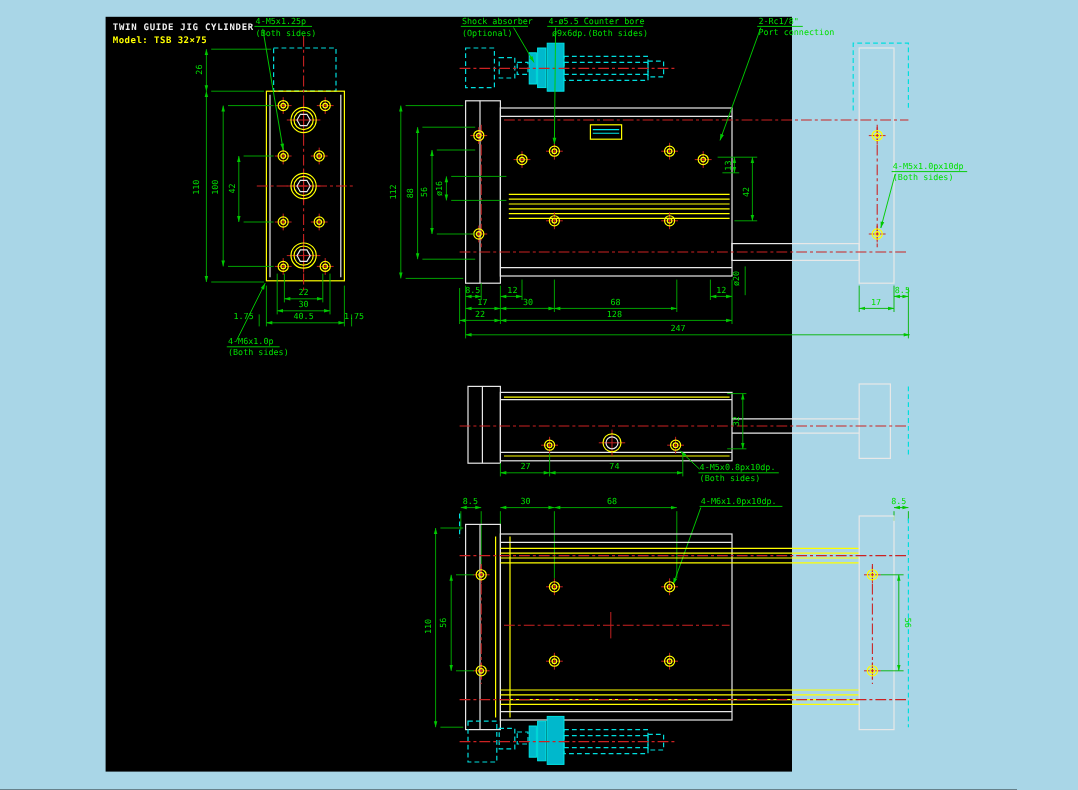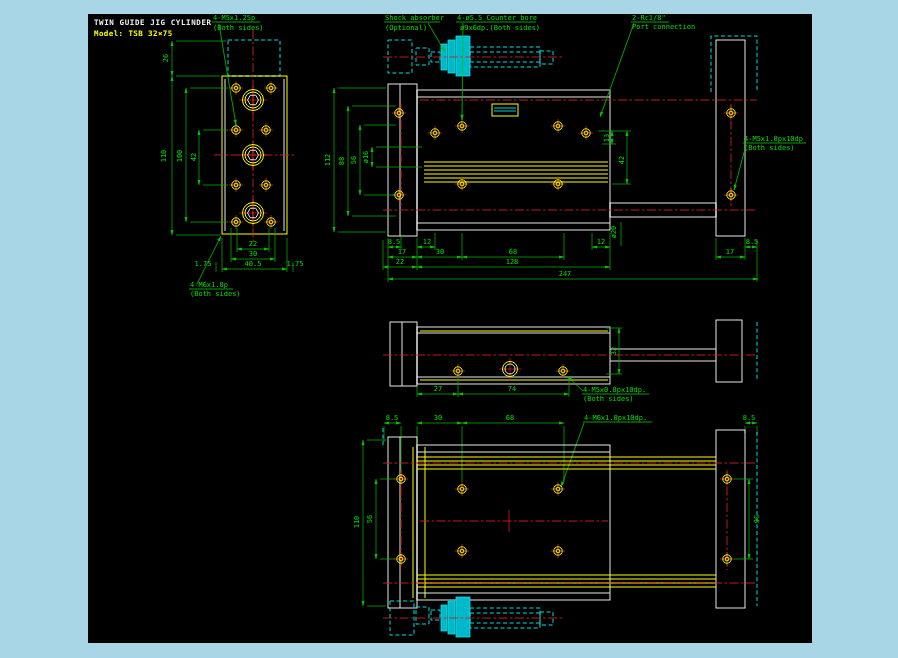--- a/index.html
+++ b/index.html
@@ -3,21 +3,21 @@
 <meta charset="utf-8">
 <style>
   html,body{margin:0;padding:0;}
   body{
     width:898px;height:658px;overflow:hidden;
     background:#a9d6e7;
     font-family:"DejaVu Sans Mono", monospace;
     position:relative;
   }
   #canvas{
-    position:absolute;left:88px;top:14px;width:724px;height:629px;
+    position:absolute;left:88px;top:14px;width:572px;height:629px;
     background:#000;
   }
   svg{display:block}
   .lw{stroke:#e8e8e8;stroke-width:1;fill:none}
   .ly{stroke:#ffff00;stroke-width:1;fill:none}
   .lg{stroke:#00b400;stroke-width:.75;fill:none}
   .lgu{stroke:#00cc00;stroke-width:.8;fill:none}
   .lr{stroke:#cc2222;stroke-width:.9;fill:none;stroke-dasharray:9 2.5 2.5 2.5}
   .lrs{stroke:#cc2222;stroke-width:.8;fill:none}
   .lc{stroke:#00dede;stroke-width:1;fill:none;stroke-dasharray:4 2.6}

